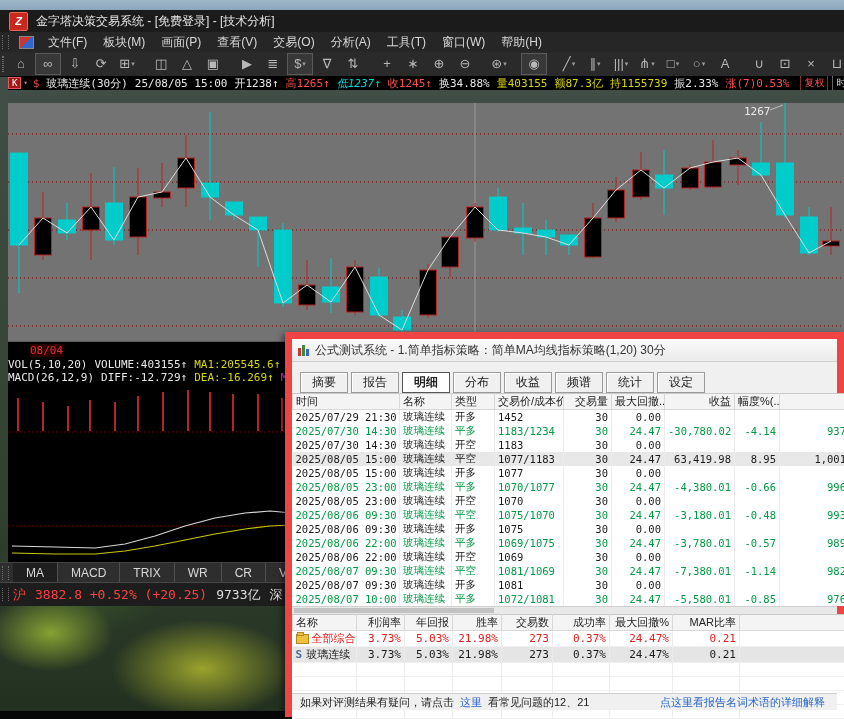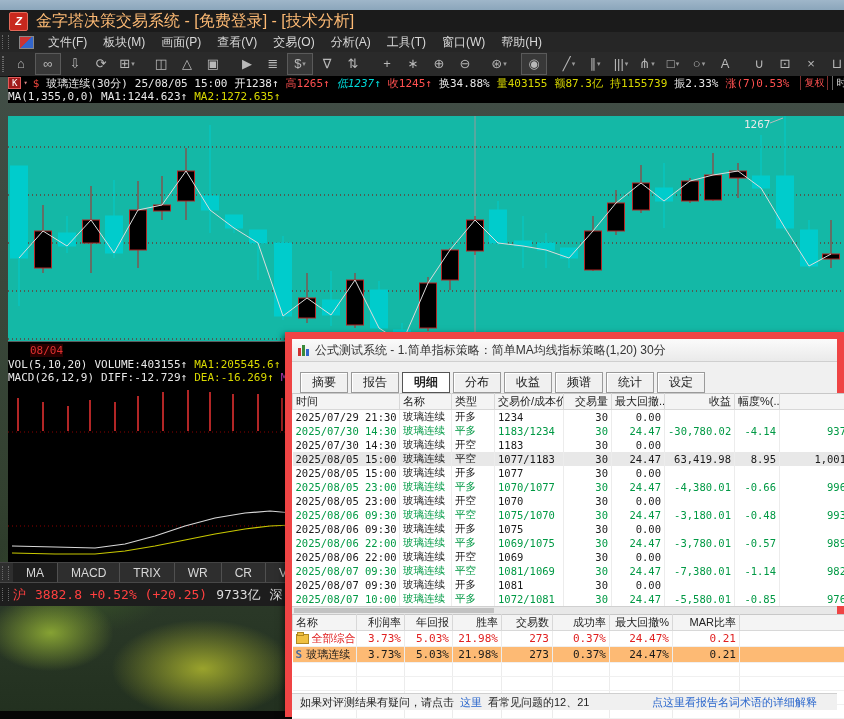--- a/index.html
+++ b/index.html
@@ -12,41 +12,41 @@
       radial-gradient(110px 65px at 44% 86%, #a8702c 0%, rgba(0,0,0,0) 70%),
       radial-gradient(90px 55px at 58% 92%, #6d8f2f 0%, rgba(0,0,0,0) 70%),
       radial-gradient(130px 85px at 10% 80%, #3c5a28 0%, rgba(0,0,0,0) 70%),
       radial-gradient(120px 75px at 68% 83%, #2e4a24 0%, rgba(0,0,0,0) 70%),
       linear-gradient(180deg,#9fb6c9 0%, #8ba6bb 1.4%, #44504a 2%, #32402f 70%, #22301f 100%);}
   .bottom-strip{position:absolute;left:0;right:0;bottom:0;height:8px;background:#060606;z-index:2;}
   
   .main-window{position:absolute;left:0;top:10px;width:844px;height:595px;z-index:3;}
   .titlebar{position:absolute;left:0;top:0;right:0;height:22px;background:#1b1b1b;display:flex;align-items:center;border-bottom:1px solid #000;}
   .applogo{width:17px;height:17px;margin:0 8px 0 9px;background:#c8281e;border:1px solid #e46a5a;border-radius:2px;color:#fff;font-weight:bold;font-size:11px;display:flex;align-items:center;justify-content:center;font-style:italic;}
-  .title-text{color:#fdba74;font-size:16px;}
+  .title-text{color:#e5e5e5;font-size:12px;}
   .menubar{position:absolute;left:0;top:22px;right:0;height:20px;background:#262626;display:flex;align-items:center;border-bottom:1px solid #101010;}
   .grip{width:5px;height:70%;margin:0 4px 0 2px;border-left:1px dotted #6a6a6a;border-right:1px dotted #6a6a6a;}
   .menu-appicon{width:13px;height:11px;margin:0 6px;background:linear-gradient(135deg,#c33 0 50%,#36c 50% 100%);border:1px solid #888;}
   .menu-item{color:#d8d8d8;font-size:12px;padding:2px 8px;cursor:default;}
   .toolbar{position:absolute;left:0;top:42px;right:0;height:24px;background:#2a2a2a;display:flex;align-items:center;border-bottom:1px solid #151515;overflow:hidden;}
   .tb-icon{color:#b8b8b8;font-size:13px;line-height:20px;height:20px;min-width:20px;text-align:center;margin:0 1px;display:inline-flex;align-items:center;justify-content:center;padding:0 2px;}
   .tb-icon.boxed{border:1px solid #5a5a5a;background:#383838;}
   .tb-dd{color:#9a9a9a;font-size:7px;margin-left:1px;}
   .tb-sep{width:1px;height:16px;background:#4a4a4a;margin:0 4px;}
   
   .infobar{position:absolute;left:8px;top:66px;right:0;height:14px;background:#000;display:flex;align-items:center;font-family:"DejaVu Sans Mono",monospace;font-size:11px;white-space:nowrap;overflow:hidden;}
   .kbtn{background:#a01818;border:1px solid #e05a5a;color:#fff;font-size:9px;line-height:10px;padding:0 3px;margin-right:2px;}
   .kdd{color:#d88;font-size:7px;margin-right:5px;}
   .iseg{margin-right:7px;}
   .ibtns{margin-left:auto;display:flex;}
   .ibtn{border:1px solid #803030;font-size:10px;padding:0 3px;margin-left:4px;}
   .ibtn.gray{border-color:#666;}
   .maline{position:absolute;left:8px;top:80px;right:0;height:13px;background:#000;display:flex;align-items:center;font-family:"DejaVu Sans Mono",monospace;font-size:11px;white-space:nowrap;overflow:hidden;}
   
-  .mainchart{position:absolute;left:8px;top:106px;right:0;height:238px;background:#14b8a6;}
+  .mainchart{position:absolute;left:8px;top:93px;right:0;height:238px;background:#737373;}
   .xaxisrow{position:absolute;left:8px;top:331px;right:0;height:17px;background:#000;border-top:1px solid #5c5c5c;border-bottom:1px solid #5a1414;display:flex;align-items:center;}
   .datelabel{color:#e03030;font-family:"DejaVu Sans Mono",monospace;font-size:11px;margin-left:22px;background:#2a0000;}
   .voltext{position:absolute;left:8px;top:348px;right:0;height:13px;background:#000;display:flex;align-items:center;font-family:"DejaVu Sans Mono",monospace;font-size:11px;white-space:nowrap;overflow:hidden;}
   .macdtext{position:absolute;left:8px;top:361px;right:0;height:13px;background:#000;display:flex;align-items:center;border-bottom:1px solid #3a0d0d;font-family:"DejaVu Sans Mono",monospace;font-size:11px;white-space:nowrap;overflow:hidden;}
   .lowerpane{position:absolute;left:8px;top:374px;right:0;height:178px;background:#000;}
   svg{display:block;}
   
   .indtabs{position:absolute;left:0;top:552px;right:0;height:20px;background:#2e2e2e;display:flex;align-items:center;border-top:1px solid #444;}
   .indtab{color:#d8d8d8;font-size:12px;padding:0 13px;height:100%;display:flex;align-items:center;border-right:1px solid #505050;cursor:default;}
   .indtab.active{background:#1f1f1f;}
@@ -61,33 +61,33 @@
   .dlg-icon i:nth-child(2){background:#3a8a3a;height:11px;}
   .dlg-icon i:nth-child(3){background:#36c;height:7px;}
   .dlg-tabs{height:27px;display:flex;align-items:flex-end;padding:4px 0 0 8px;background:#f0f0f0;}
   .dtab{height:19px;line-height:19px;padding:0 11px;margin-right:3px;font-size:12px;color:#222;background:#f0f0f0;border:1px solid #9a9a9a;box-shadow:inset 1px 1px 0 #fff;cursor:default;}
   .dtab.active{background:#fff;border-color:#555;font-weight:bold;box-shadow:none;}
   table{border-collapse:collapse;table-layout:fixed;width:557px;background:#fff;}
   .dgrid th{background:#f4f4f4;border:1px solid #d8d8d8;border-top:1px solid #c8c8c8;font-weight:normal;font-size:11px;color:#222;height:15px;padding:0 3px;overflow:hidden;white-space:nowrap;}
   .dgrid td{border-right:1px solid #ececec;font-size:10.5px;height:12px;padding:0 3px;overflow:hidden;white-space:nowrap;color:#1a1a1a;font-family:"DejaVu Sans Mono","Liberation Sans",monospace;}
   .dgrid tr.green td{color:#009944;}
   .dgrid tr.sel td{background:#e8e8e8;}
-  .dgrid tr.shaded td{background:#fdba74;}
+  .dgrid tr.shaded td{background:#e5e5e5;}
   .dgrid tr.red td{color:#e02020;}
   .dgrid td.l,.dgrid th.l{text-align:left;}
   .dgrid td.r,.dgrid th.r{text-align:right;}
   .sgrid td{height:13px;font-size:11px;border-bottom:1px solid #f0f0f0;}
   .dlg-hscroll{height:7px;background:#e8e8e8;border-top:1px solid #d0d0d0;position:relative;}
   .dlg-hscroll .thumb{position:absolute;left:2px;top:1px;height:5px;width:200px;background:#c2c2c2;}
   .folder-ic{display:inline-block;width:11px;height:8px;background:#f0c040;border:1px solid #b08820;position:relative;margin-right:3px;vertical-align:middle;}
   .folder-ic:before{content:"";position:absolute;left:0;top:-3px;width:5px;height:2px;background:#f0c040;border:1px solid #b08820;}
   .s-ic{display:inline-block;color:#4a6a9a;font-weight:bold;margin-right:4px;font-size:11px;}
   .dlg-footer{position:absolute;left:0;right:0;bottom:0;height:17px;background:#f0f0f0;border-top:1px solid #cfcfcf;display:flex;align-items:center;font-size:11px;color:#222;padding:0 8px;box-sizing:border-box;}
   .lnk{color:#2a66cc;text-decoration:none;margin:0 6px;cursor:pointer;}
-  .lnk.right{margin-left:auto;margin-right:12px;}
+  .lnk.right{margin-left:auto;margin-right:4px;}
 </style>
 </head>
 <body>
 
 <div class="screen">
   <div class="wallpaper"></div>
   <div class="bottom-strip"></div>
 
   <div class="main-window">
     <div class="titlebar">
@@ -162,25 +162,20 @@
         <span class="iseg" style="color: rgb(232, 232, 232);">换34.88%</span>
         <span class="iseg" style="color: rgb(216, 216, 0);">量403155</span>
         <span class="iseg" style="color: rgb(216, 216, 0);">额87.3亿</span>
         <span class="iseg" style="color: rgb(216, 216, 0);">持1155739</span>
         <span class="iseg" style="color: rgb(232, 232, 232);">振2.33%</span>
         <span class="iseg" style="color: rgb(255, 80, 80);">涨(7)0.53%</span>
         <span class="ibtns">
           <span class="ibtn" style="color: rgb(255, 80, 80);">复权</span>
           <span class="ibtn gray" style="color: rgb(204, 204, 204);">时段</span>
         </span>
-      </div>
-    <div class="maline" id="maline">
-        <span class="iseg" style="color: rgb(232, 232, 232);">MA(1,355,0,0)</span>
-        <span class="iseg" style="color: rgb(232, 232, 232);">MA1:1244.623↑</span>
-        <span class="iseg" style="color: rgb(216, 216, 0);">MA2:1272.635↑</span>
       </div>
     <div class="mainchart">
       <svg id="chart-svg" width="836" height="238" viewBox="8 103 836 238">
           <line x1="8" y1="134" x2="844" y2="134" stroke="#8b0000" stroke-width="1" stroke-dasharray="1 3"></line>
           <line x1="8" y1="182" x2="844" y2="182" stroke="#8b0000" stroke-width="1" stroke-dasharray="1 3"></line>
           <line x1="8" y1="230" x2="844" y2="230" stroke="#8b0000" stroke-width="1" stroke-dasharray="1 3"></line>
           <line x1="8" y1="278" x2="844" y2="278" stroke="#8b0000" stroke-width="1" stroke-dasharray="1 3"></line>
           <line x1="8" y1="326" x2="844" y2="326" stroke="#8b0000" stroke-width="1" stroke-dasharray="1 3"></line>
           <line x1="475" y1="103" x2="475" y2="341" stroke="#999" stroke-width="1"></line>
           <line x1="19" y1="153" x2="19" y2="293" stroke="#00cccc" stroke-width="1"></line>
@@ -357,21 +352,21 @@
               <th class="r">收益</th>
               <th class="r">幅度%(...</th>
               <th class="r"></th>
             </tr>
           </thead>
           <tbody>
             <tr>
               <td class="l">2025/07/29 21:30:00</td>
               <td class="l">玻璃连续</td>
               <td class="l">开多</td>
-              <td class="l">1234</td>
+              <td class="l">1452</td>
               <td class="r">30</td>
               <td class="r">0.00</td>
               <td class="r"></td>
               <td class="r"></td>
               <td class="r"></td>
             </tr>
             <tr class="green">
               <td class="l">2025/07/30 14:30:00</td>
               <td class="l">玻璃连续</td>
               <td class="l">平多</td>

